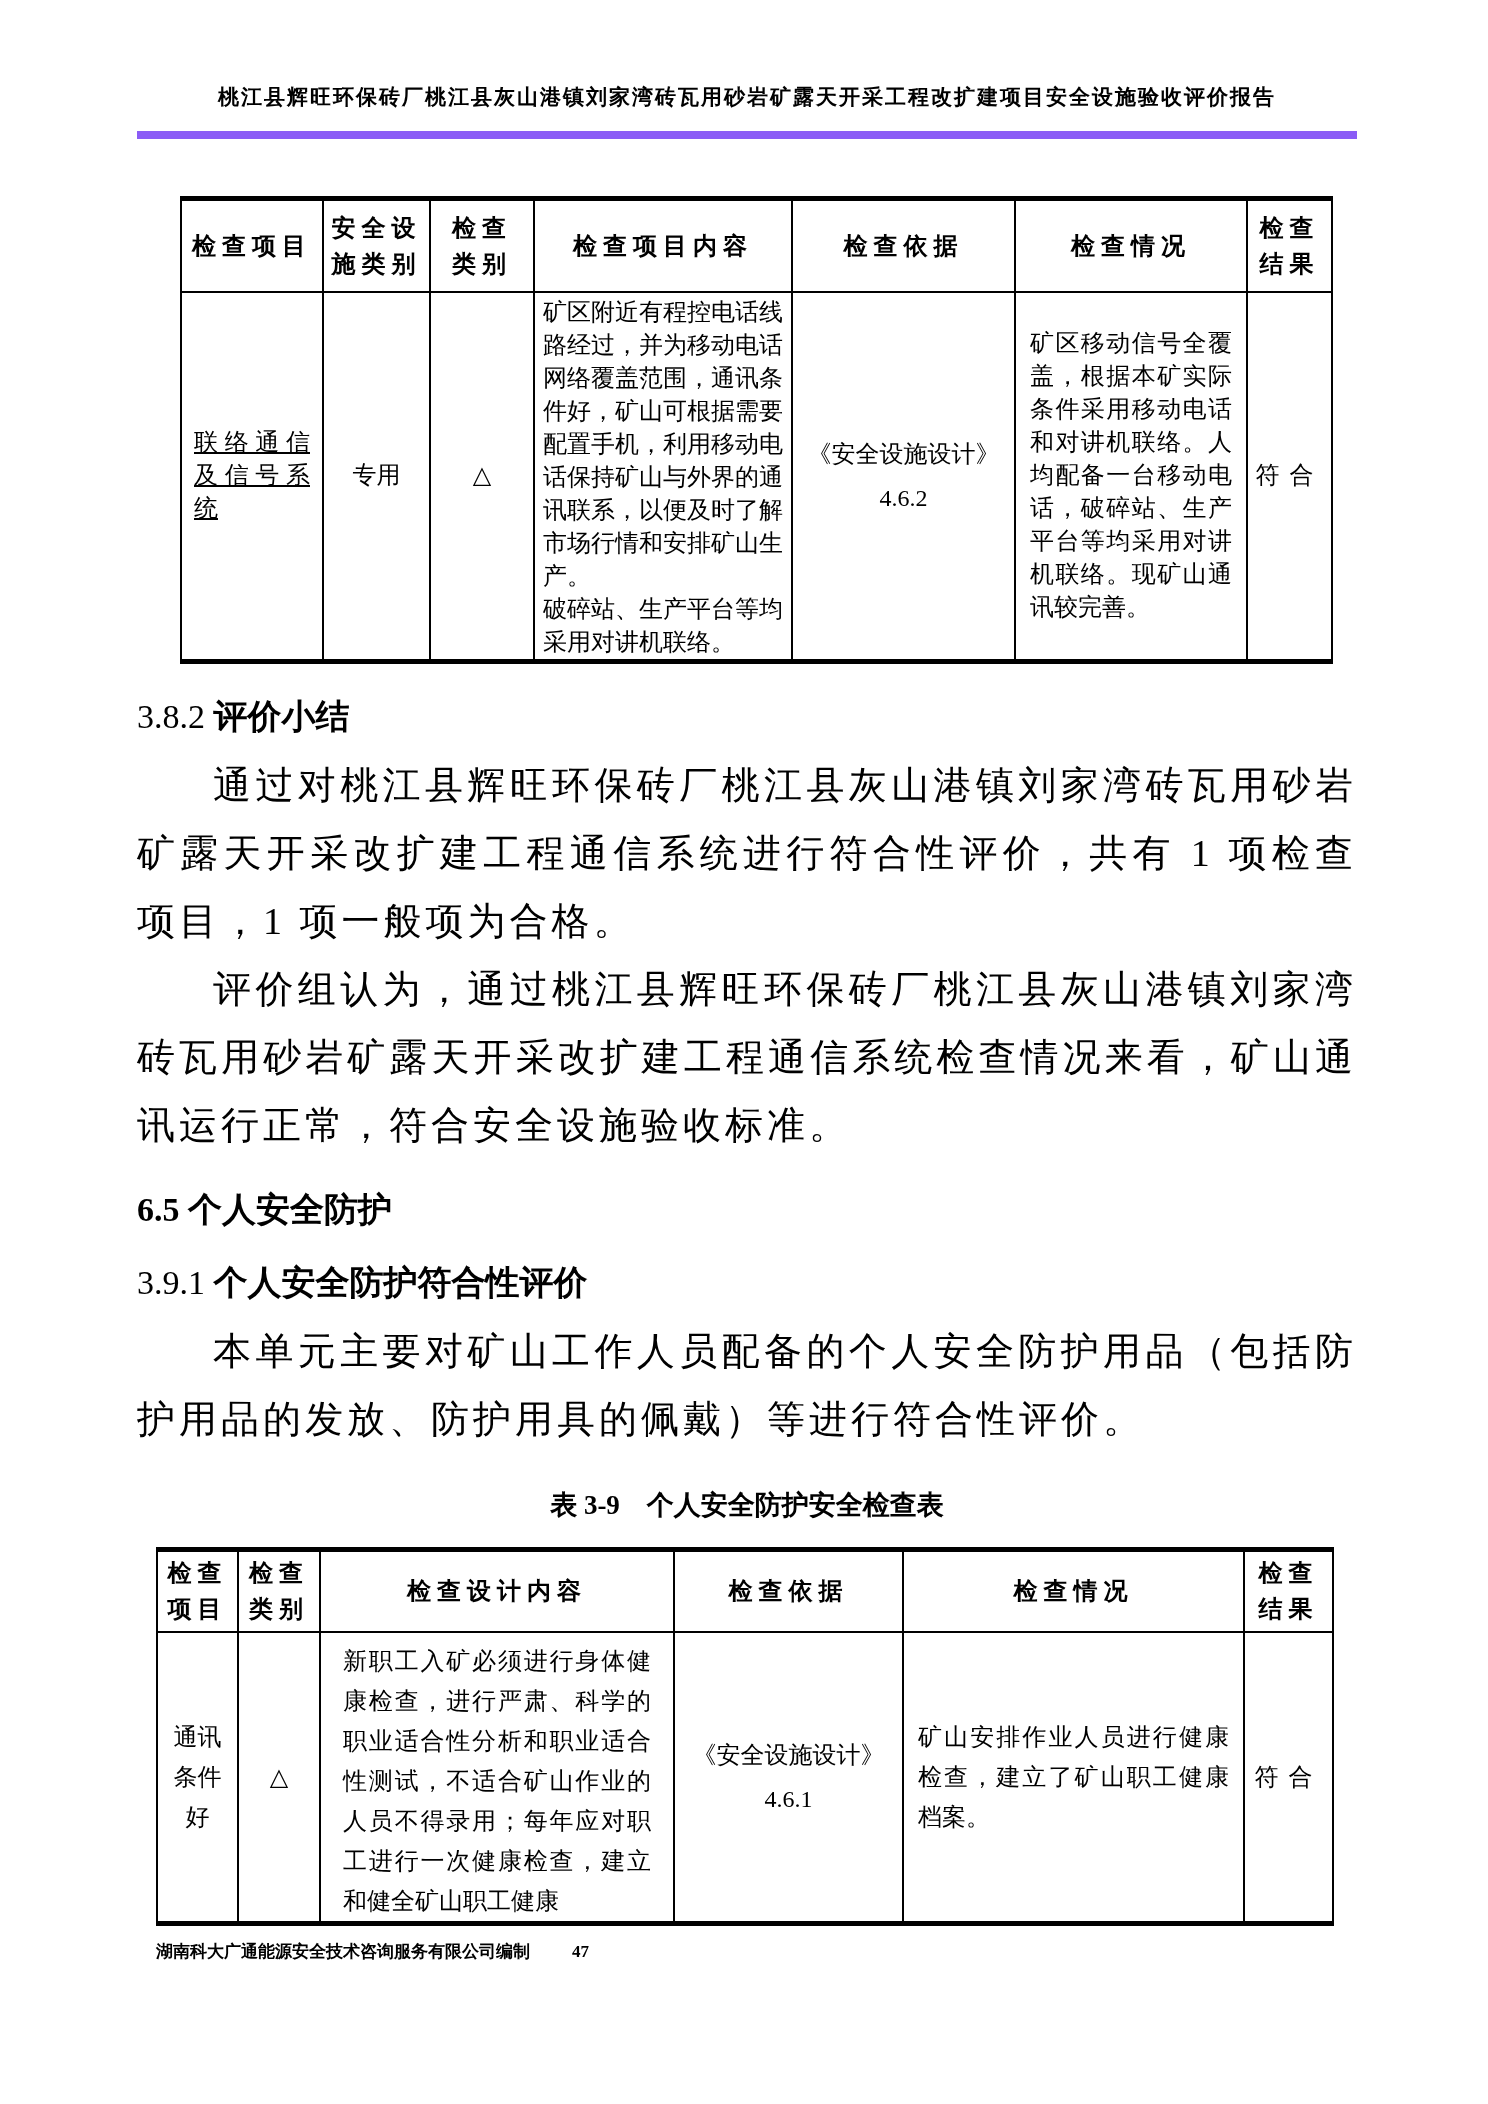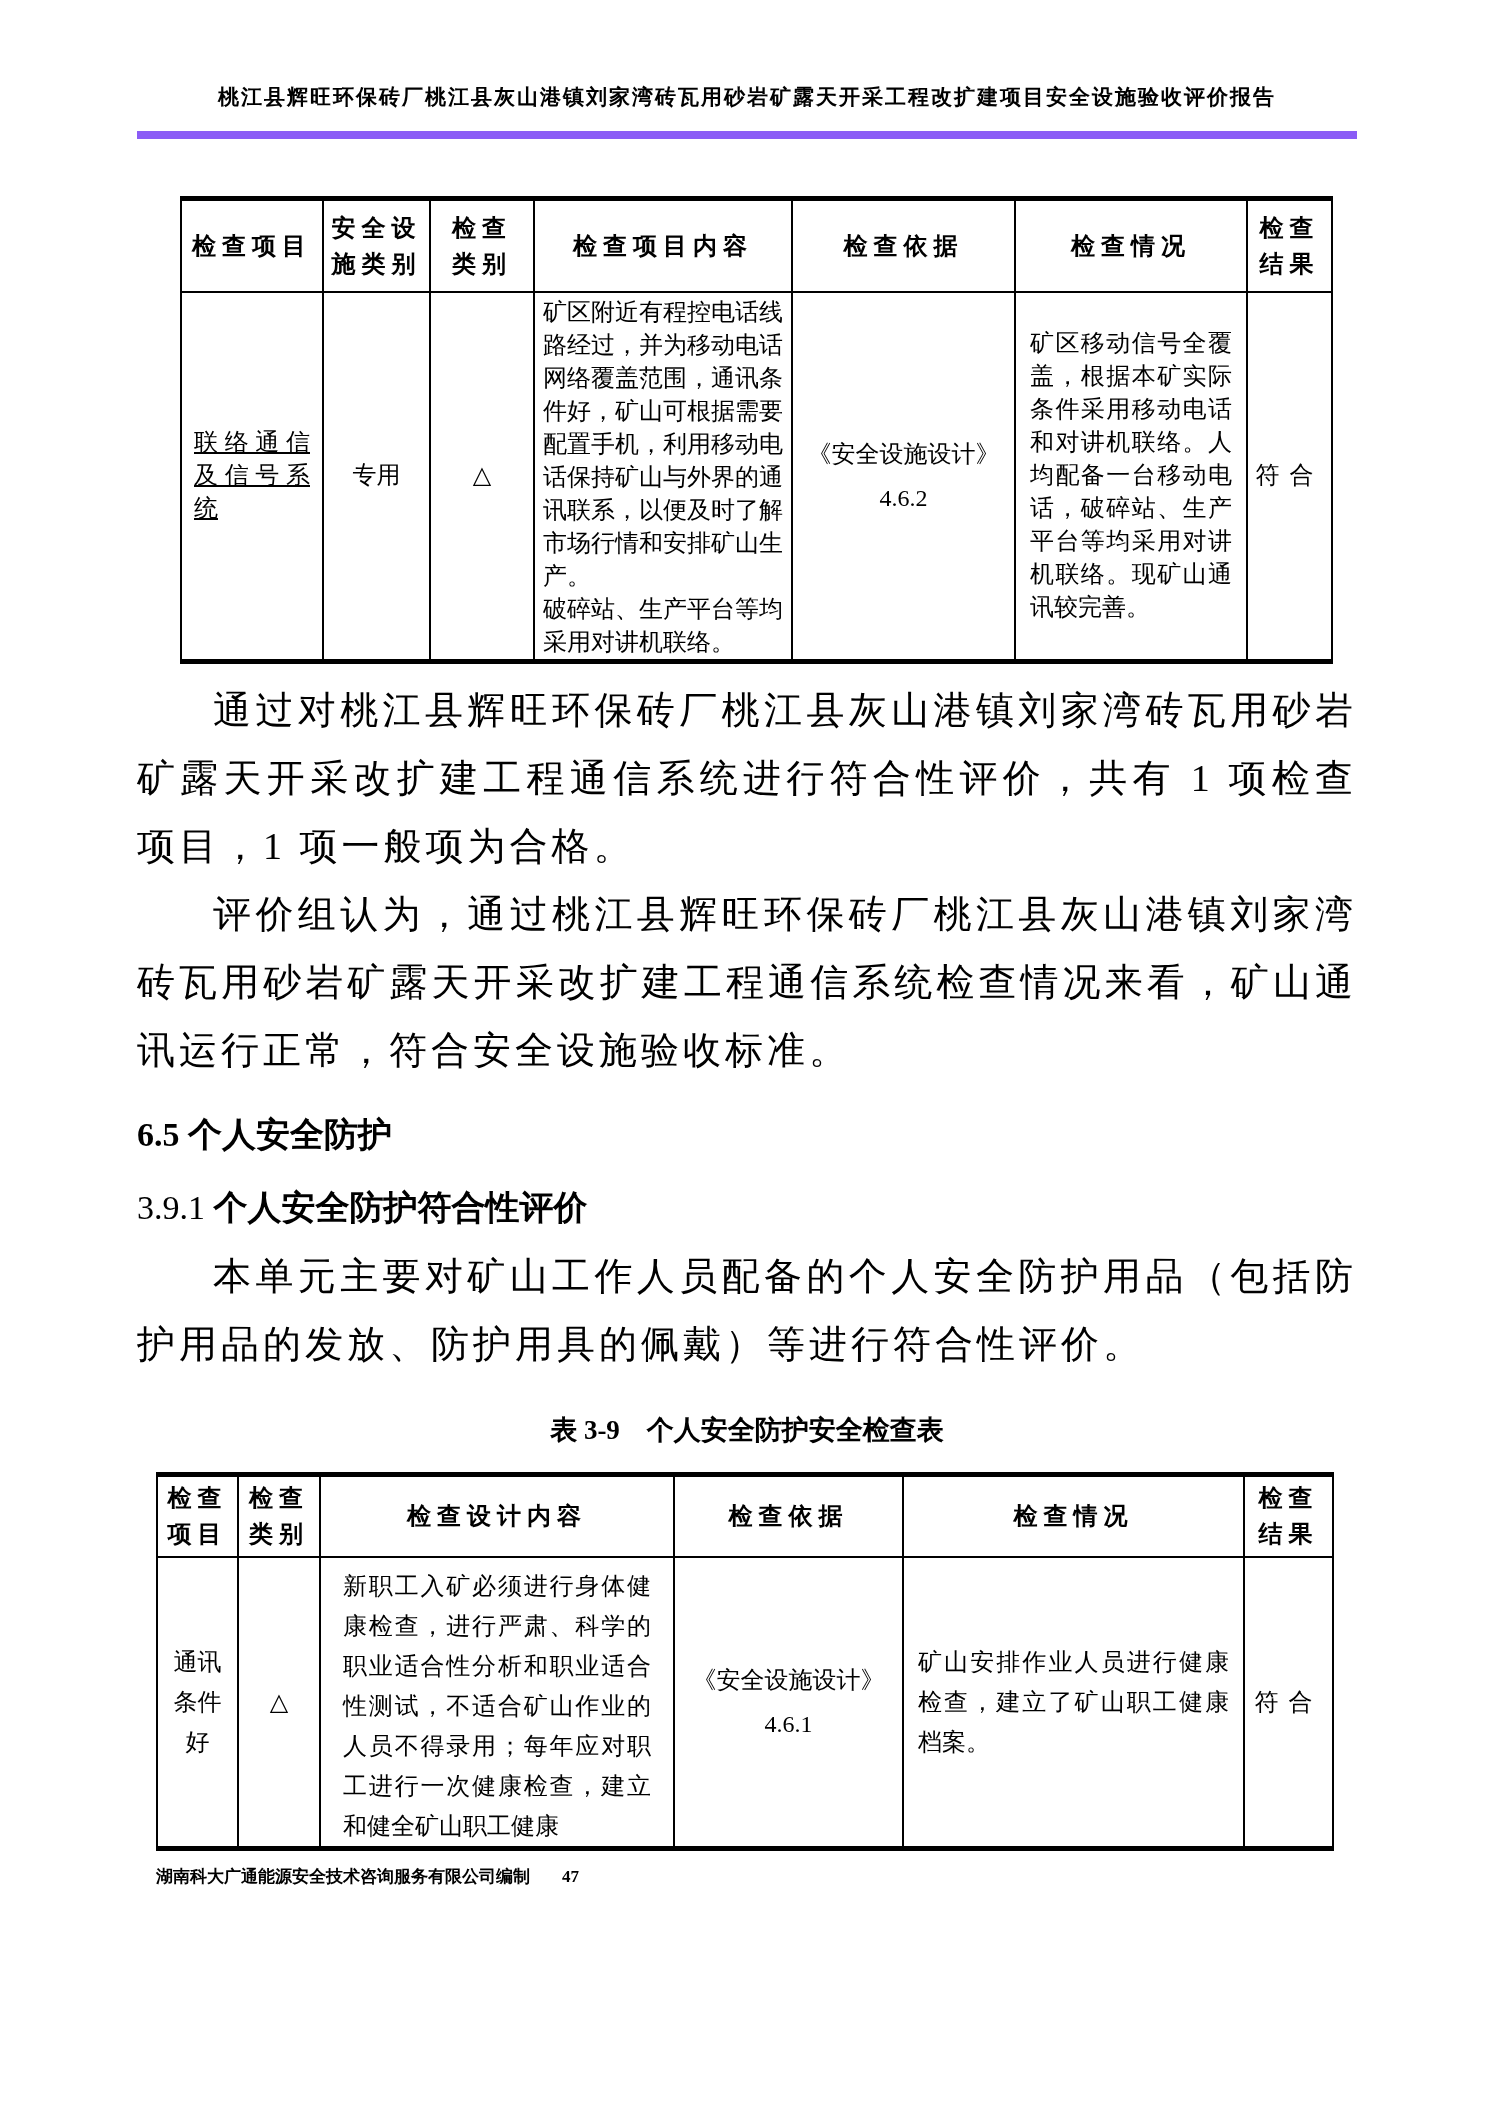--- a/index.html
+++ b/index.html
@@ -97,21 +97,21 @@
     text-align: justify;
     text-indent: 2em;
   }
   p.first { margin-top: 12px; }
 
   
   .page-footer {
     margin: 14px 0 0 19px;
     display: flex;
     align-items: baseline;
-    gap: 32px;
+    gap: 42px;
     font-size: 17px;
     font-weight: bold;
     line-height: 24px;
   }
 </style>
 </head>
 <body>
 
 <div class="page">
 
@@ -150,20 +150,21 @@
       <td class="cell-content">矿区附近有程控电话线路经过，并为移动电话网络覆盖范围，通讯条件好，矿山可根据需要配置手机，利用移动电话保持矿山与外界的通讯联系，以便及时了解市场行情和安排矿山生产。
 破碎站、生产平台等均采用对讲机联络。</td>
       <td class="cell-basis">《安全设施设计》
 4.6.2</td>
       <td class="cell-situation">矿区移动信号全覆盖，根据本矿实际条件采用移动电话和对讲机联络。人均配备一台移动电话，破碎站、生产平台等均采用对讲机联络。现矿山通讯较完善。</td>
       <td class="cell-result">符合</td>
     </tr>
   </tbody>
     </table>
 
+  <div class="sec-heading h382"><span class="num">3.8.2</span> <span class="label">评价小结</span></div>
 
   <p class="body-text first">通过对桃江县辉旺环保砖厂桃江县灰山港镇刘家湾砖瓦用砂岩矿露天开采改扩建工程通信系统进行符合性评价，共有 1 项检查项目，1 项一般项为合格。</p>
   <p class="body-text">评价组认为，通过桃江县辉旺环保砖厂桃江县灰山港镇刘家湾砖瓦用砂岩矿露天开采改扩建工程通信系统检查情况来看，矿山通讯运行正常，符合安全设施验收标准。</p>
 
   <div class="sec-heading h39"><span class="num bold">6.5</span> <span class="label">个人安全防护</span></div>
 
   <div class="sec-heading h391"><span class="num">3.9.1</span> <span class="label">个人安全防护符合性评价</span></div>
 
   <p class="body-text first">本单元主要对矿山工作人员配备的个人安全防护用品（包括防护用品的发放、防护用具的佩戴）等进行符合性评价。</p>
 

